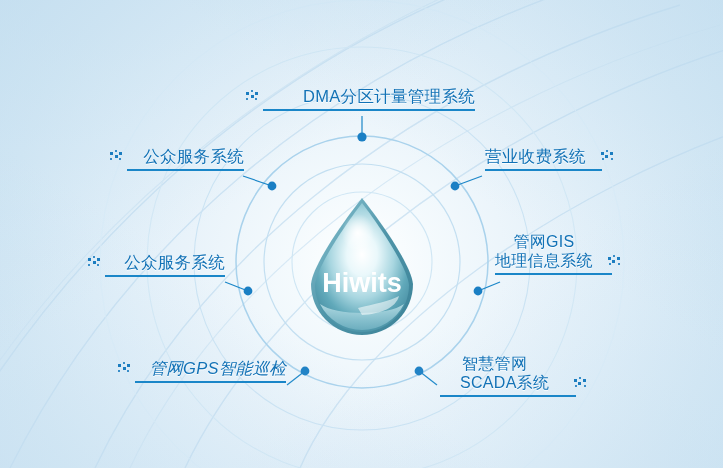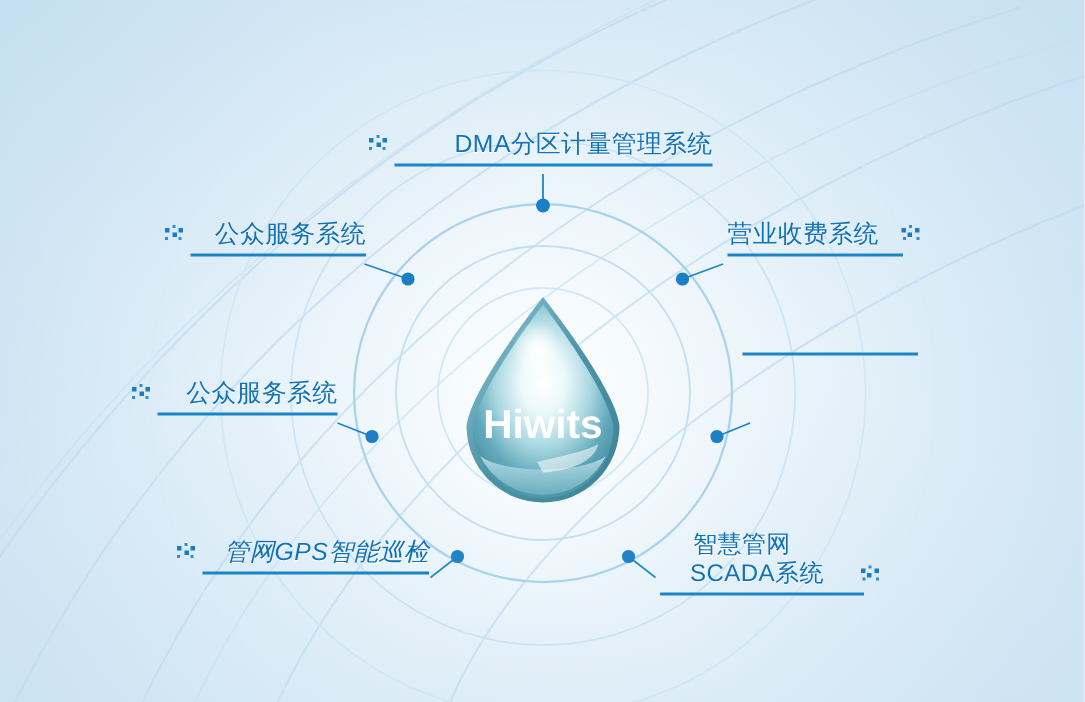--- a/index.html
+++ b/index.html
@@ -196,20 +196,34 @@
           <i class="s2" style="left:5px;top:0px"></i>
         <i class="s2" style="left:9px;top:8px"></i>
           <i class="s3" style="left:9px;top:2px"></i>
       </span>
       <span class="txt">公众服务系统</span>
     </div>
     <div class="underline" style="width:120px;margin-left:17px;"></div>
   </div>
 
   <div class="label lab-2line" style="left:495px;top:232px;">
+    <div class="rowwrap">
+      <span style="display:inline-block;">
+        <span class="txt" style="display:block;">管网GIS</span>
+        <span class="txt" style="display:block;">地理信息系统</span>
+      </span>
+      <span class="arrow" style="align-self:flex-end;margin-bottom:2px;">
+        <i class="s3" style="left:10px;top:2px"></i>
+          <i class="s2" style="left:11px;top:8px"></i>
+        <i class="s3" style="left:5px;top:5px"></i>
+          <i class="s2" style="left:6px;top:0px"></i>
+        <i class="s2" style="left:2px;top:8px"></i>
+          <i class="s3" style="left:1px;top:2px"></i>
+      </span>
+    </div>
     <div class="underline" style="width:117px;"></div>
   </div>
 
   <div class="label lab-1line" style="left:118px;top:358px;font-style:italic;">
     <div class="rowwrap">
       <span class="arrow">
         <i class="s3" style="left:0;top:2px"></i>
           <i class="s2" style="left:0;top:8px"></i>
         <i class="s3" style="left:5px;top:5px"></i>
           <i class="s2" style="left:5px;top:0px"></i>

